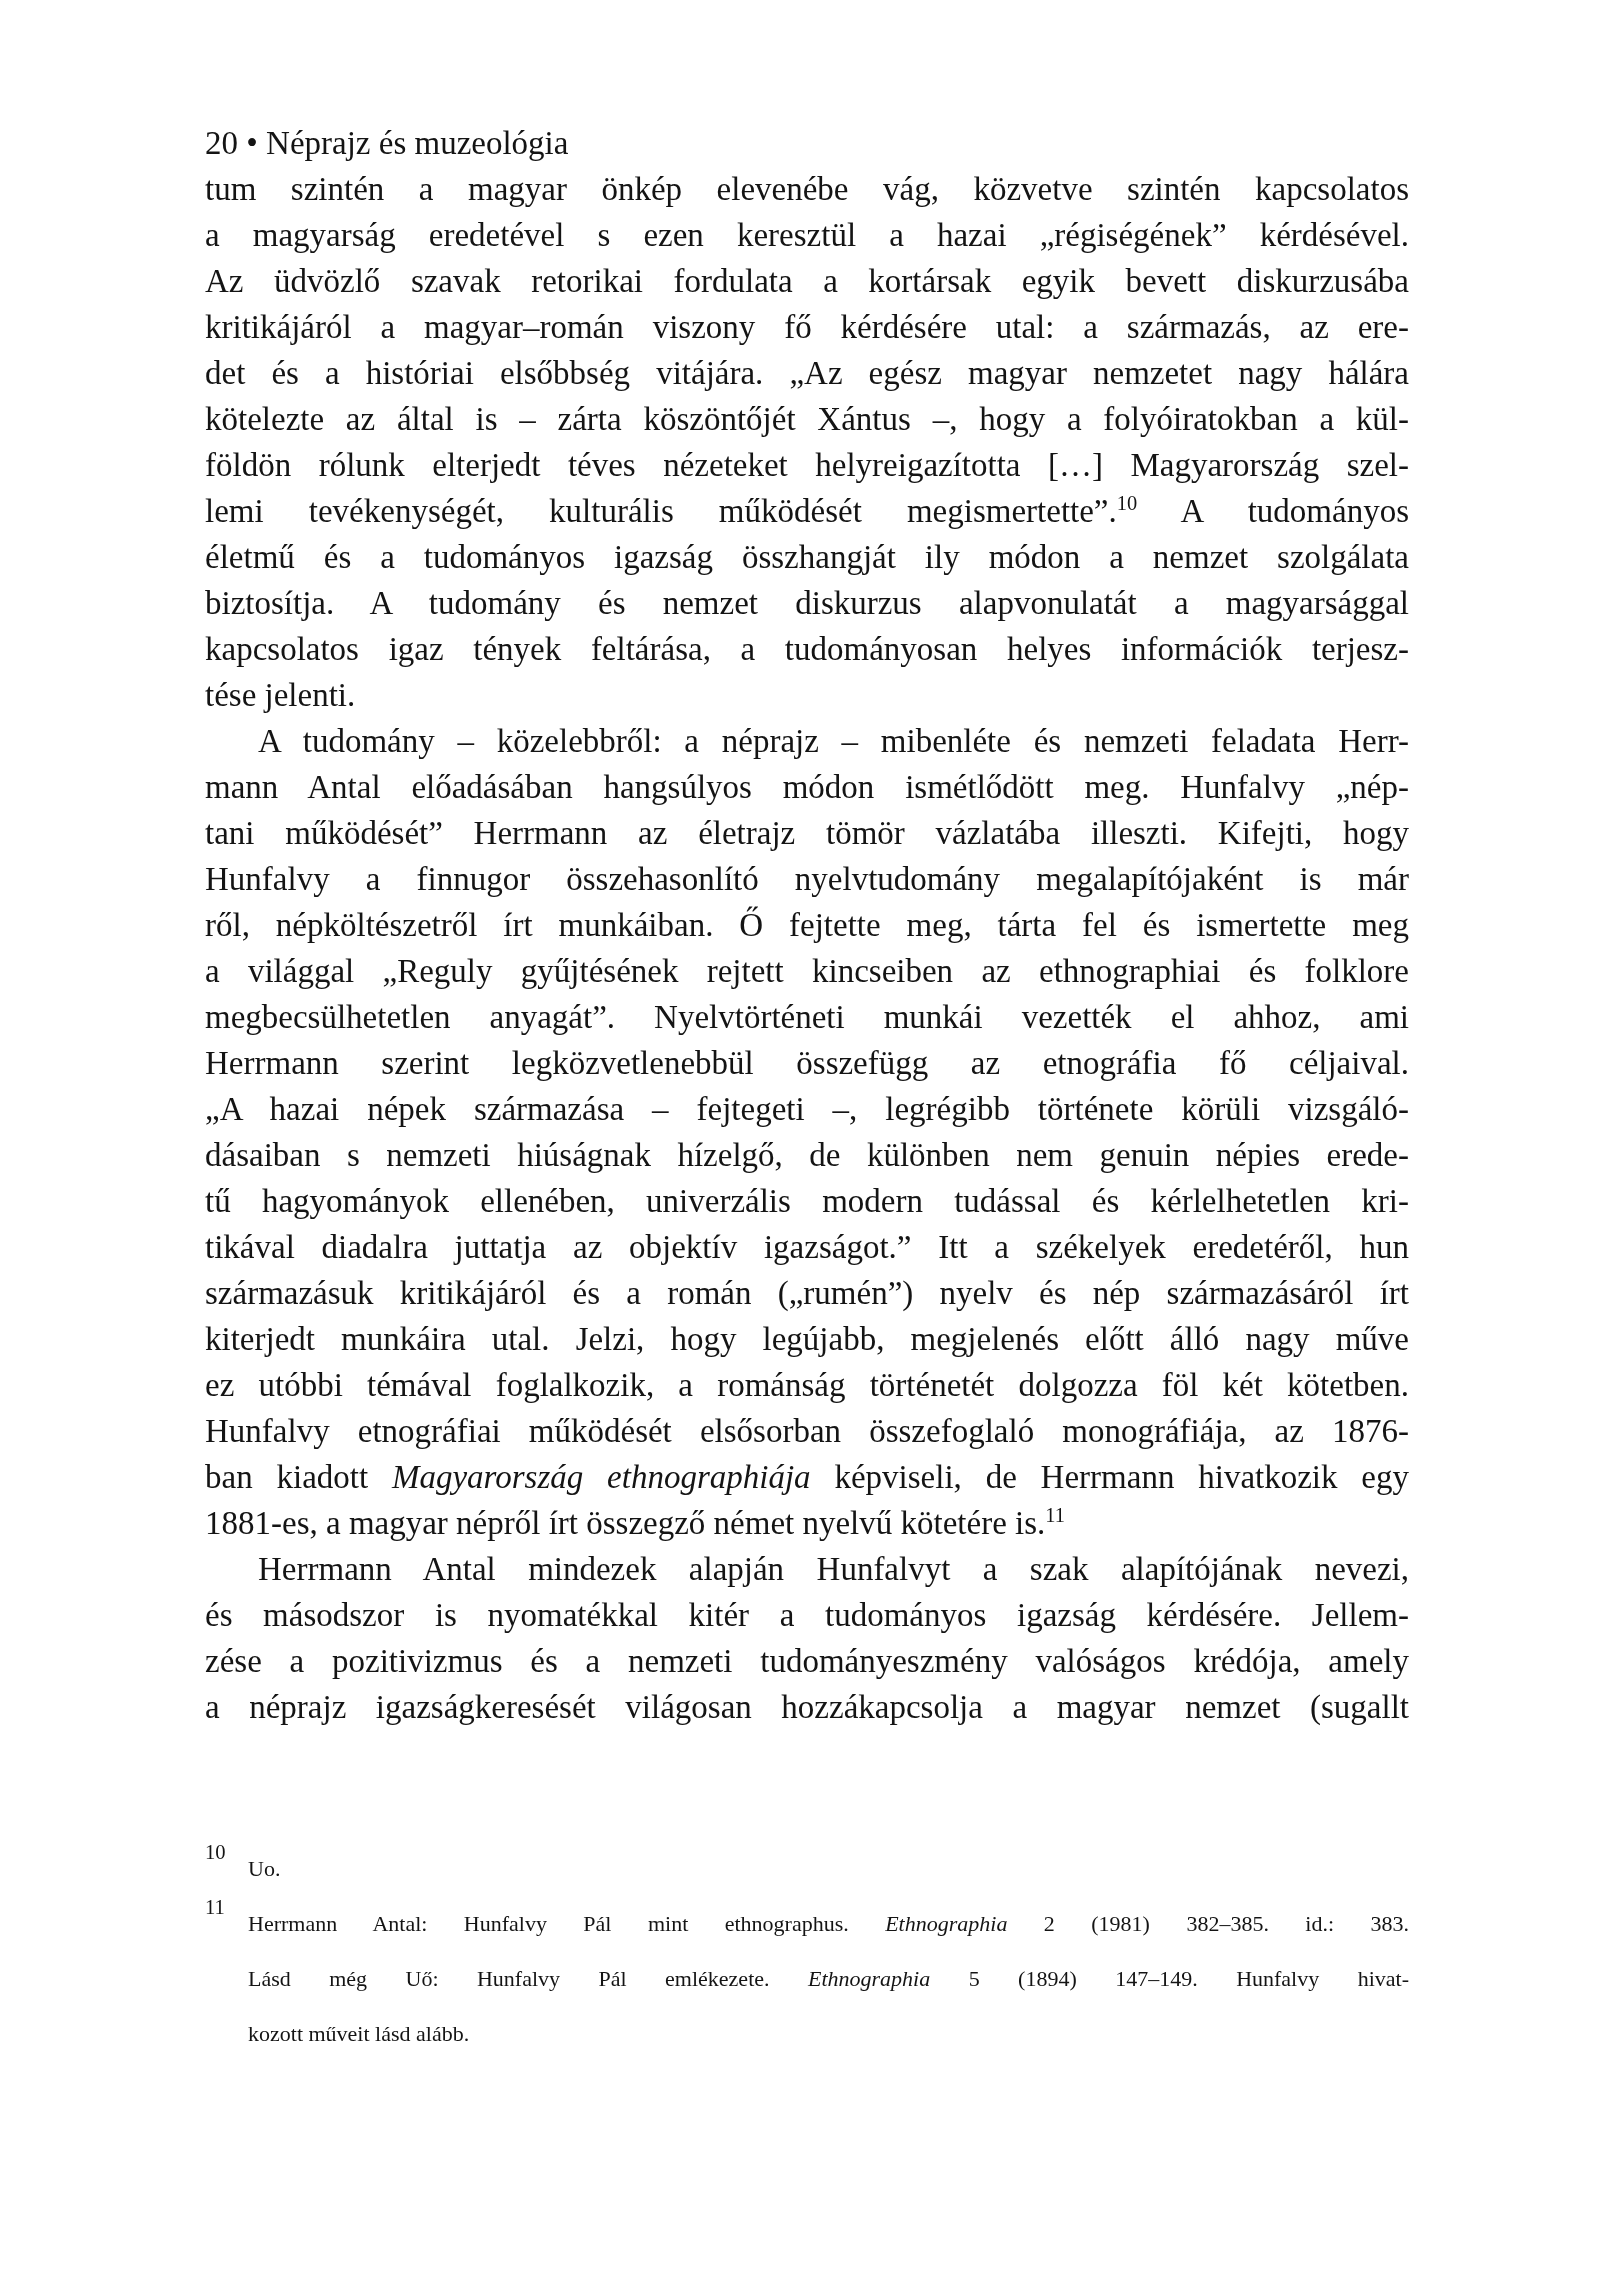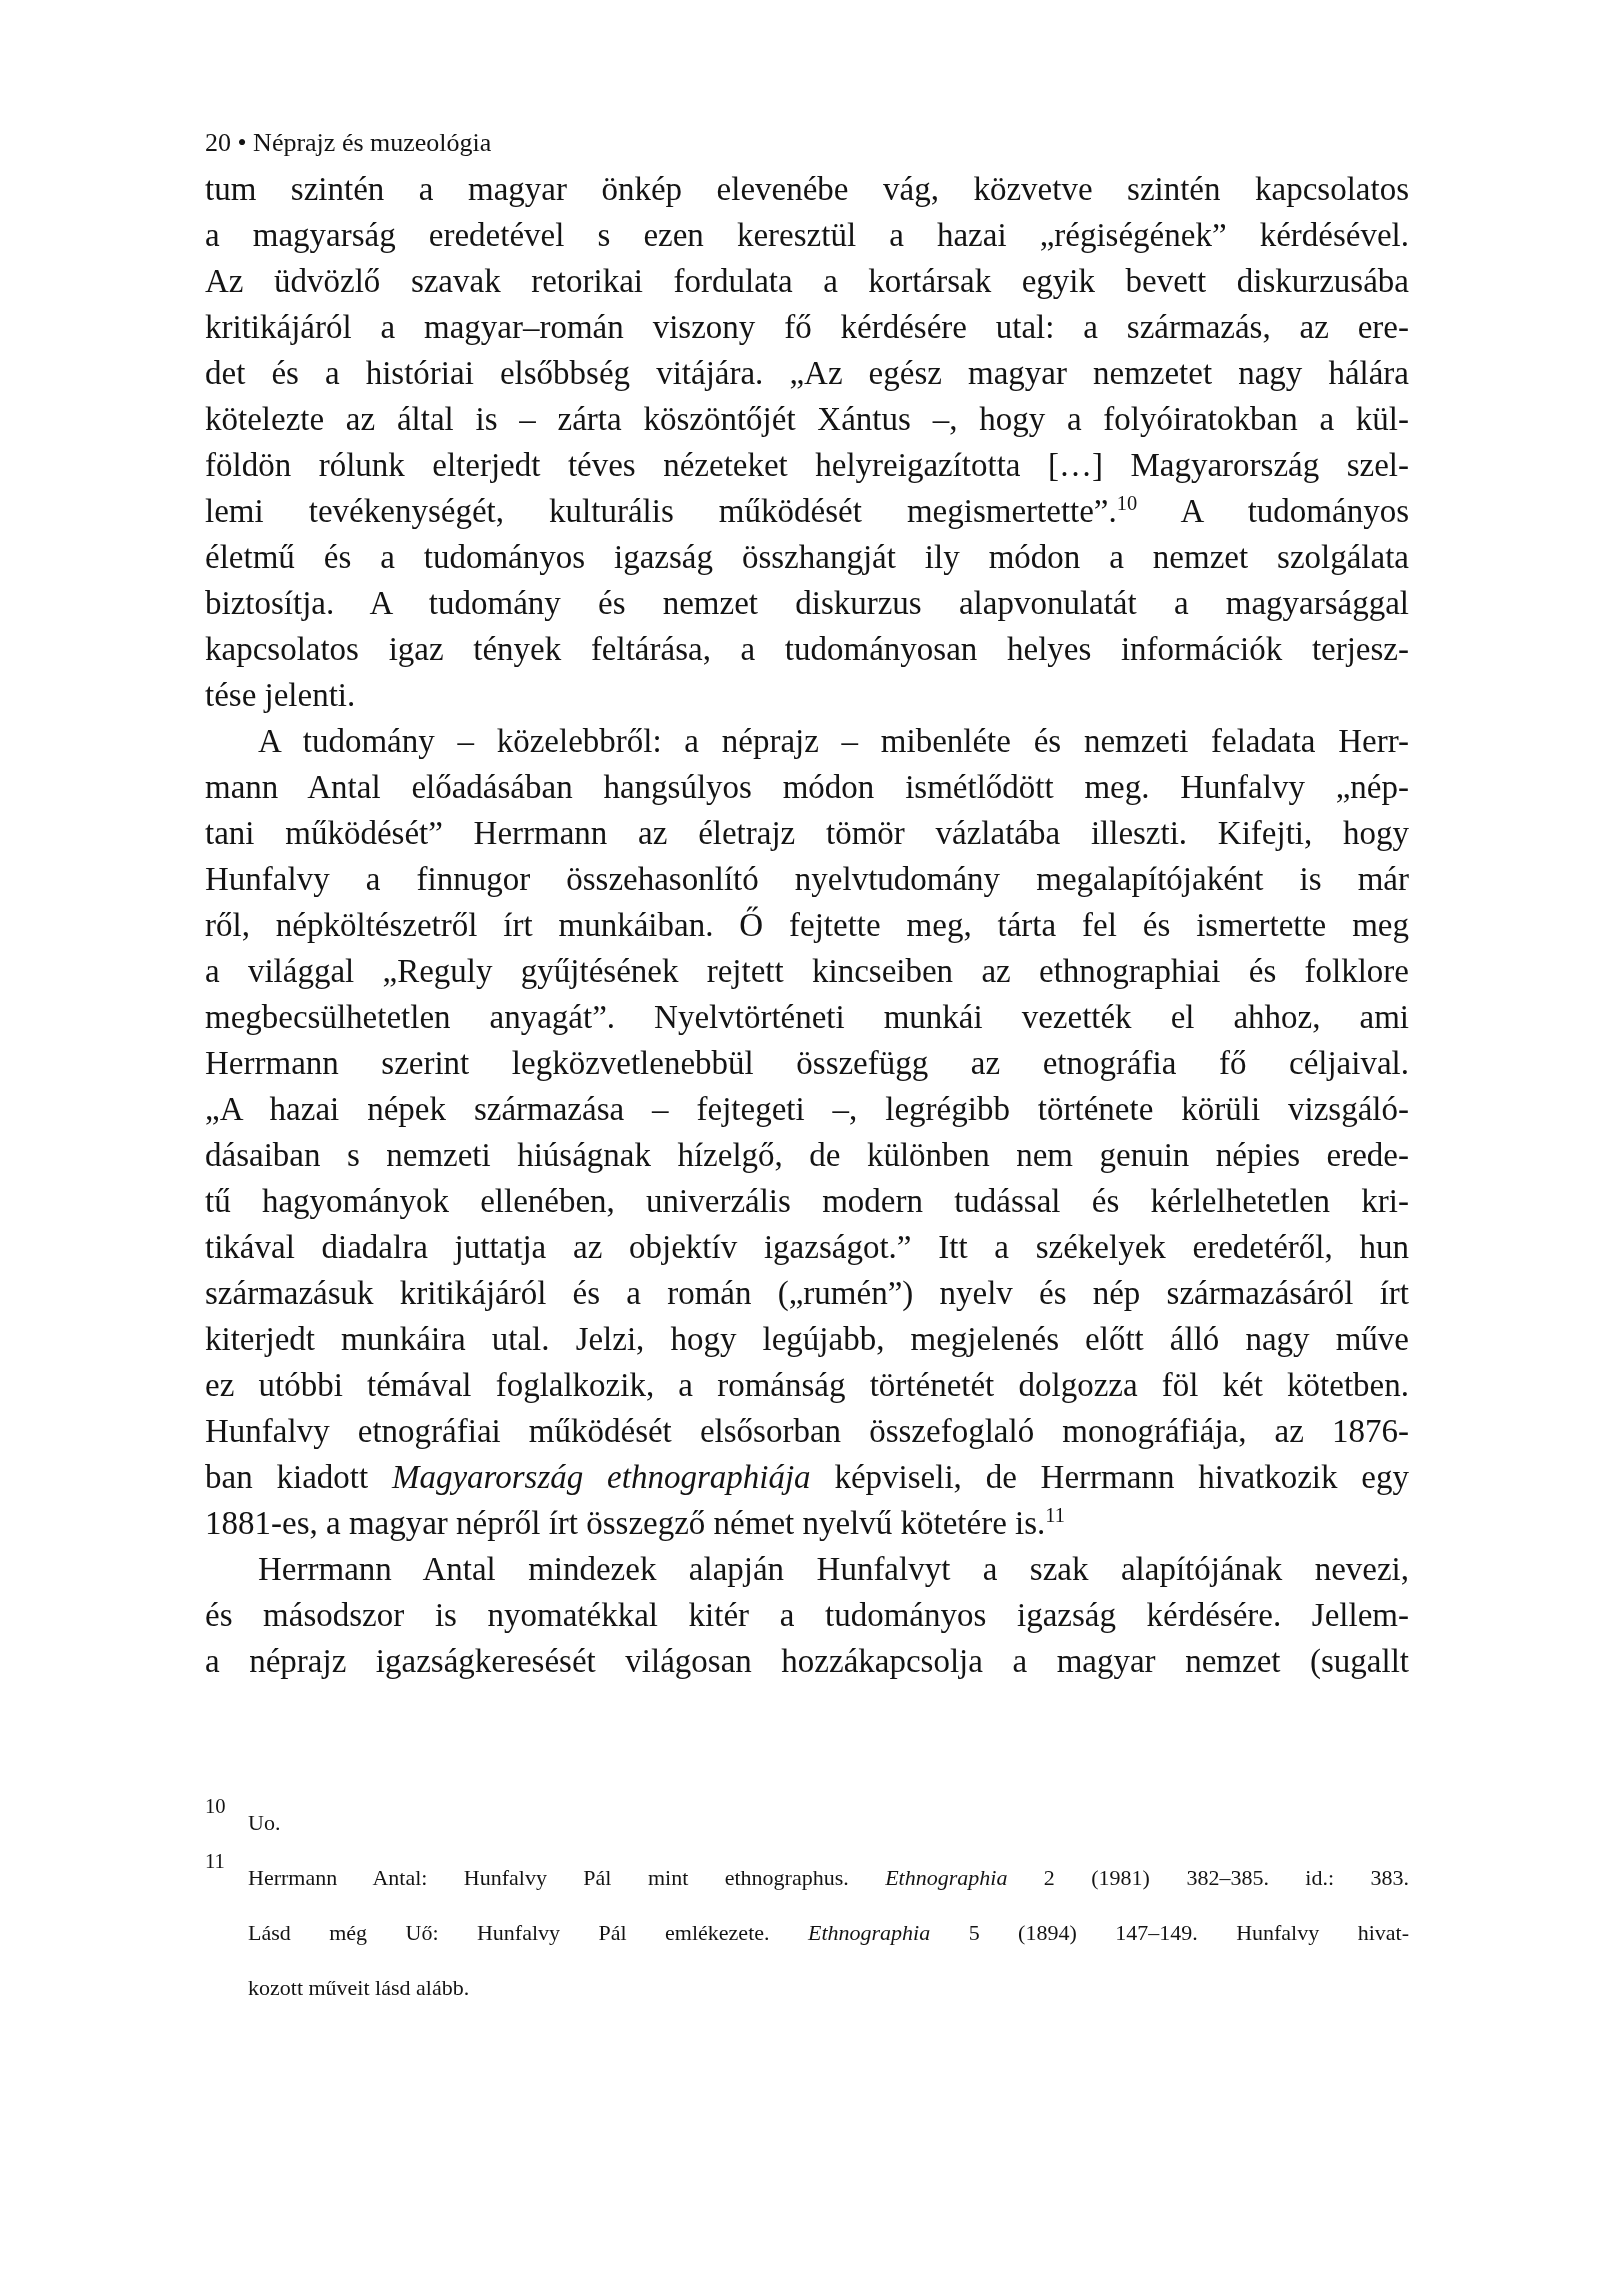--- a/index.html
+++ b/index.html
@@ -13,21 +13,21 @@
     font-family: "Liberation Serif", serif;
     overflow: hidden;
   }
   .text-column {
     position: absolute;
     left: 205px;
     top: 120px;
     width: 1204px;
   }
   .running-header {
-    font-size: 26px;
+    font-size: 33px;
     line-height: 46px;
     height: 46px;
     white-space: pre;
   }
   .body-text { }
   .line {
     font-size: 33px;
     line-height: 46px;
     height: 46px;
     overflow: hidden;
@@ -98,20 +98,21 @@
           <div class="line just"><span>származásuk kritikájáról és a román („rumén”) nyelv és nép származásáról írt</span></div>
           <div class="line just"><span>kiterjedt munkáira utal. Jelzi, hogy legújabb, megjelenés előtt álló nagy műve</span></div>
           <div class="line just"><span>ez utóbbi témával foglalkozik, a románság történetét dolgozza föl két kötetben.</span></div>
           <div class="line just"><span>Hunfalvy etnográfiai működését elsősorban összefoglaló monográfiája, az 1876-</span></div>
           <div class="line just"><span>ban kiadott </span><span class="it">Magyarország ethnographiája</span><span> képviseli, de Herrmann hivatkozik egy</span></div>
           <div class="line"><span>1881-es, a magyar népről írt összegző német nyelvű kötetére is.</span><span class="sup">11</span></div>
         </div>
         <div>
           <div class="line just indent"><span>Herrmann Antal mindezek alapján Hunfalvyt a szak alapítójának nevezi,</span></div>
           <div class="line just"><span>és másodszor is nyomatékkal kitér a tudományos igazság kérdésére. Jellem-</span></div>
+          <div class="line just"><span>zése a pozitivizmus és a nemzeti tudományeszmény valóságos krédója, amely</span></div>
           <div class="line just"><span>a néprajz igazságkeresését világosan hozzákapcsolja a magyar nemzet (sugallt</span></div>
         </div>
       </div>
 
     <div class="footnotes">
         <div class="footnote">
           <div class="fn-marker">10</div>
           <div class="fn-body">
             <div class="fn-line"><span>Uo.</span></div>
           </div>

